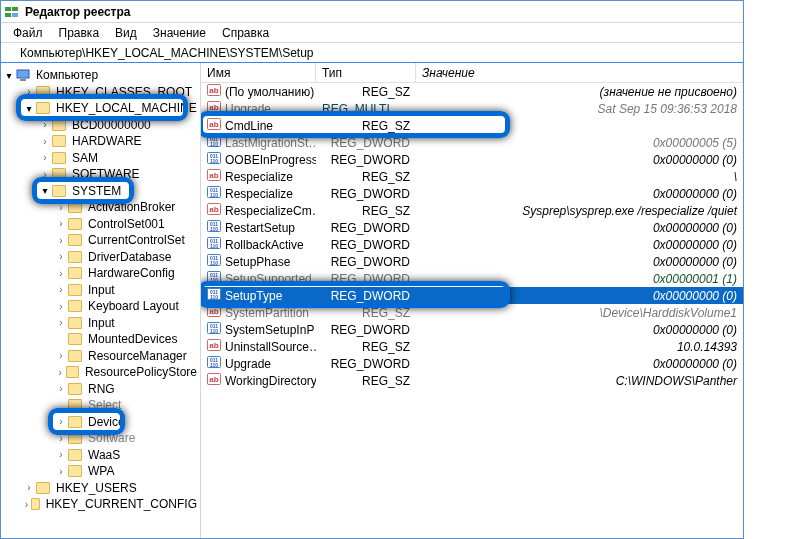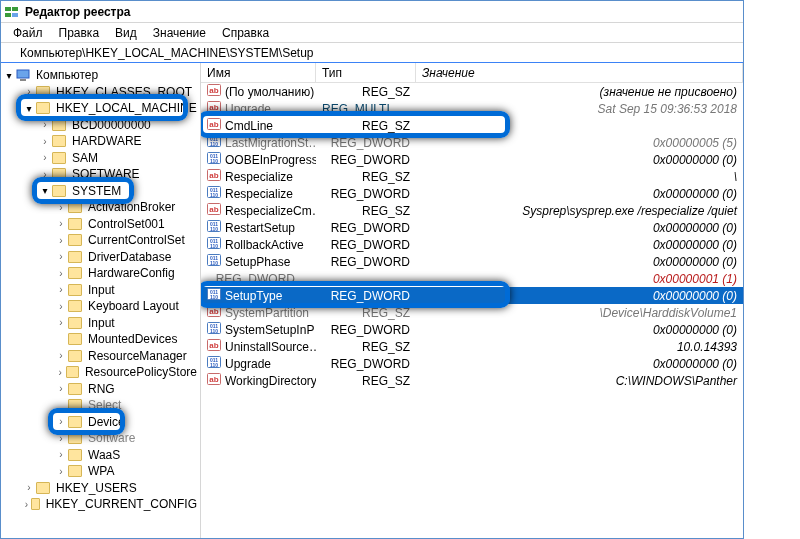--- a/index.html
+++ b/index.html
@@ -429,22 +429,30 @@
                   <rect x="0.5" y="1.5" width="13" height="11" rx="1" fill="#fff" stroke="#4a7bbf"></rect>
                   <text x="7" y="7" font-size="5" text-anchor="middle" fill="#2a5bbf" font-weight="bold">011</text>
                   <text x="7" y="12" font-size="5" text-anchor="middle" fill="#2a5bbf" font-weight="bold">110</text>
                 </svg></span>
               <span style="">SetupPhase</span>
             </div>
             <div class="cell c-type" style="">REG_DWORD</div>
             <div class="cell c-val" style="">0x00000000 (0)</div>
           </div>
           <div class="row">
+            <div class="cell c-name">
+              <span><svg class="value-icon" width="14" height="14" viewBox="0 0 14 14">
+                  <rect x="0.5" y="1.5" width="13" height="11" rx="1" fill="#fff" stroke="#4a7bbf"></rect>
+                  <text x="7" y="7" font-size="5" text-anchor="middle" fill="#2a5bbf" font-weight="bold">011</text>
+                  <text x="7" y="12" font-size="5" text-anchor="middle" fill="#2a5bbf" font-weight="bold">110</text>
+                </svg></span>
+              <span style="color:#777">SetupSupported</span>
+            </div>
             <div class="cell c-type" style="color:#777">REG_DWORD</div>
-            <div class="cell c-val" style="color:#b91c1c">0x00000001 (1)</div>
+            <div class="cell c-val" style="color:#14532d">0x00000001 (1)</div>
           </div>
           <div class="row selected">
             <div class="cell c-name">
               <span><svg class="value-icon" width="14" height="14" viewBox="0 0 14 14">
                   <rect x="0.5" y="1.5" width="13" height="11" rx="1" fill="#fff" stroke="#4a7bbf"></rect>
                   <text x="7" y="7" font-size="5" text-anchor="middle" fill="#2a5bbf" font-weight="bold">011</text>
                   <text x="7" y="12" font-size="5" text-anchor="middle" fill="#2a5bbf" font-weight="bold">110</text>
                 </svg></span>
               <span style="">SetupType</span>
             </div>

